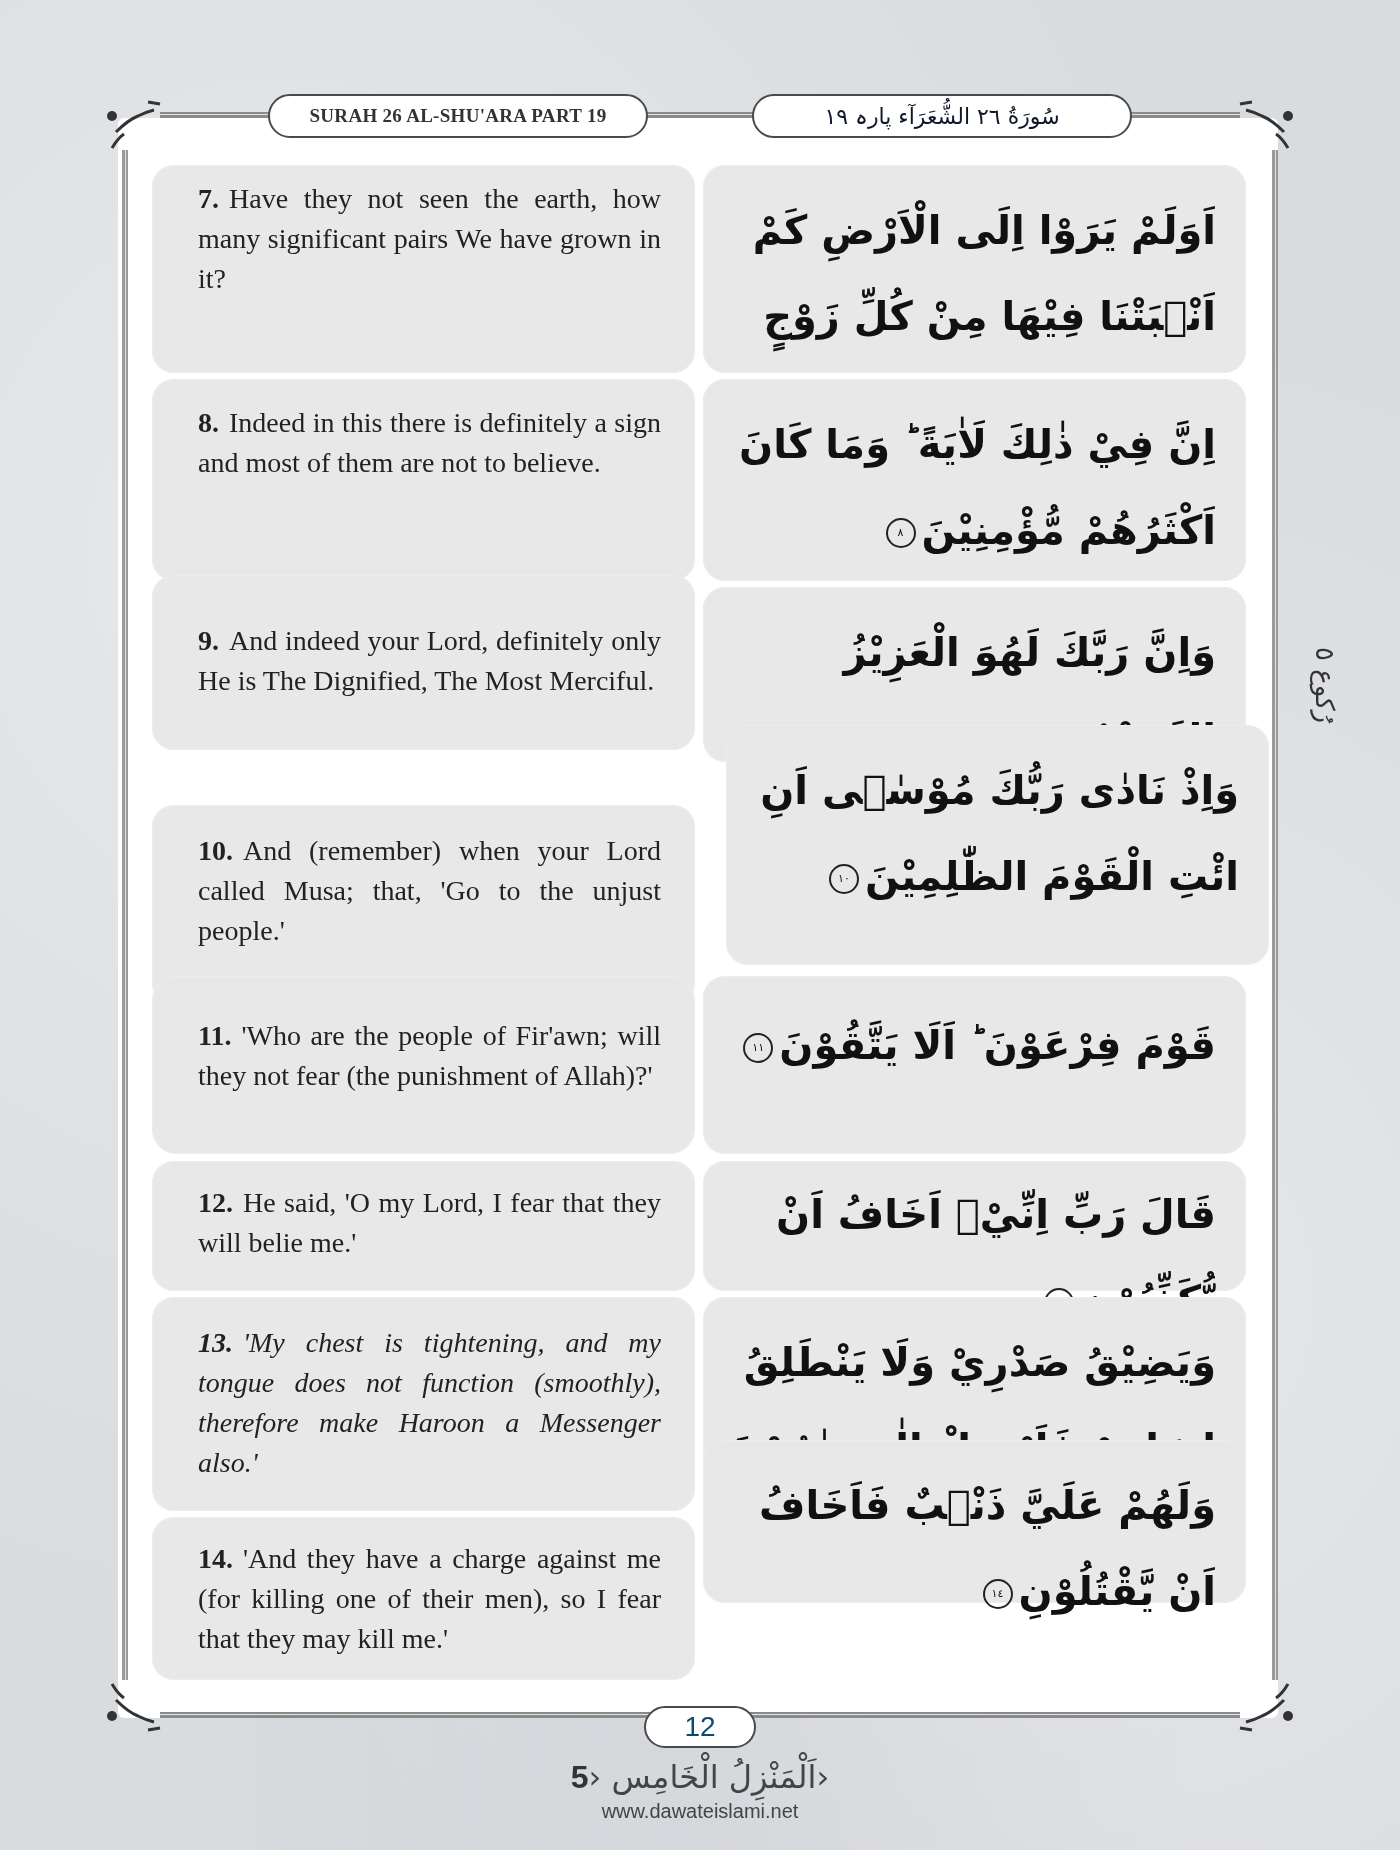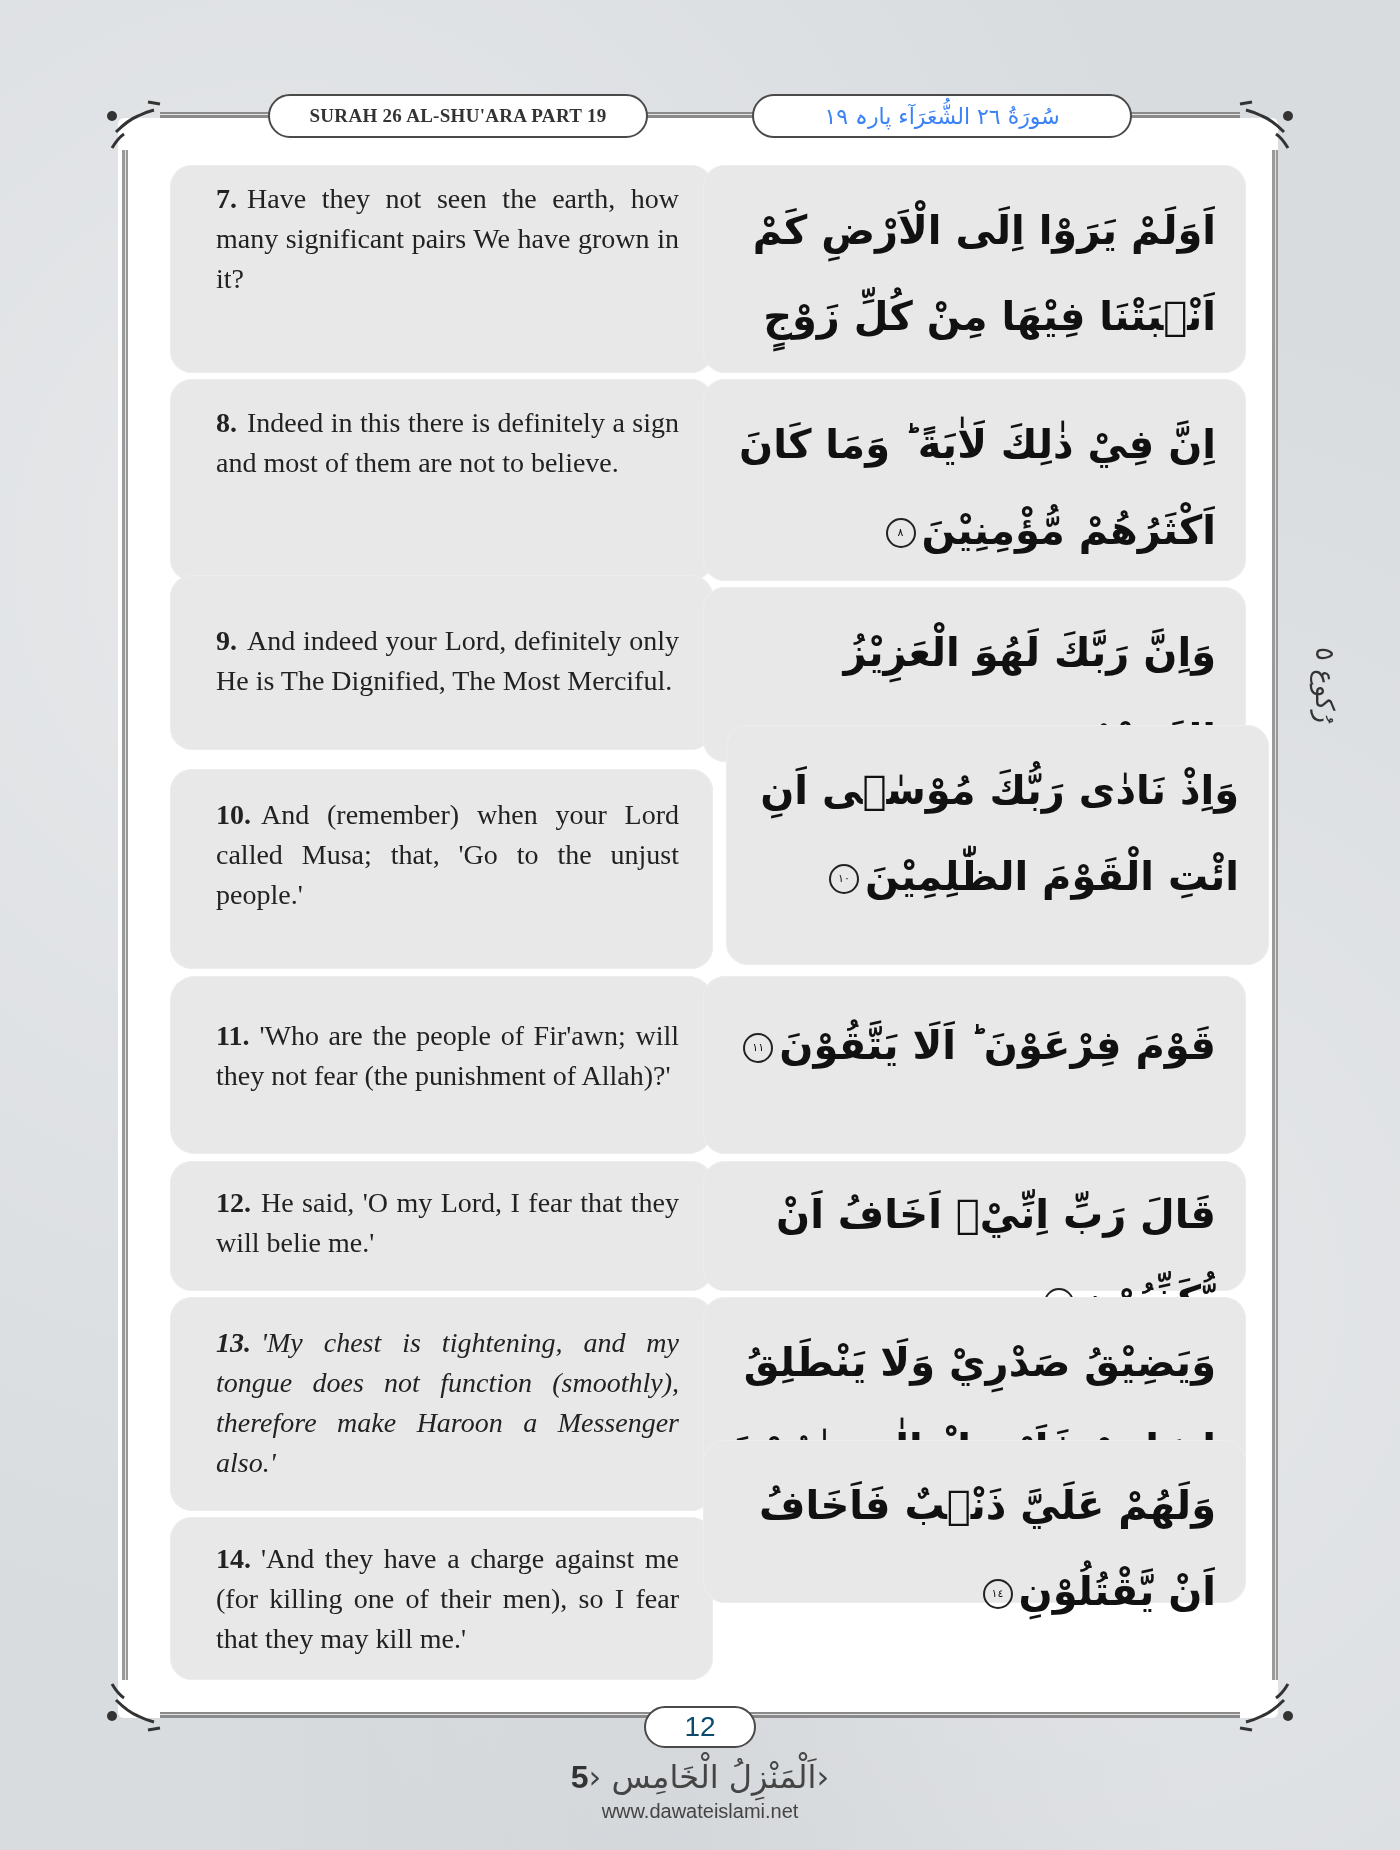--- a/index.html
+++ b/index.html
@@ -40,29 +40,29 @@
     border-radius: 24px; display: flex; align-items: center; justify-content: center;
     box-sizing: border-box;
   }
   .pill.en { left: 268px; top: 94px; width: 380px; height: 44px; }
   .pill.ar { left: 752px; top: 94px; width: 380px; height: 44px; }
   .pill.en span {
     font-family: "Liberation Serif", serif; font-weight: bold; font-size: 19px;
     letter-spacing: 0.3px; color: #333;
   }
   .pill.ar span {
-    font-family: "DejaVu Sans", sans-serif; font-size: 22px; color: #3b82f6; direction: rtl;
+    font-family: "DejaVu Sans", sans-serif; font-size: 22px; color: #0f172a; direction: rtl;
   }
 
   
   .card {
     position: absolute; background: #e8e8e8; border-radius: 22px; box-sizing: border-box;
     box-shadow: inset 0 0 0 1px #ededed;
   }
-  .card.en { left: 152px; width: 543px; padding: 14px 34px 0 46px; margin-left: 18px; }
+  .card.en { left: 152px; width: 543px; padding: 14px 34px 0 46px; }
   .card.ar { left: 703px; width: 543px; padding: 22px 30px 0 22px; text-align: right; direction: rtl; }
   .en-text {
     font-family: "Liberation Serif", serif; font-size: 28px; line-height: 40px;
     text-align: justify; color: #222;
   }
   .en-text .num { font-weight: bold; margin-right: 10px; }
   .ar-text {
     font-family: "DejaVu Sans", sans-serif; font-size: 40px; line-height: 86px;
     color: #111; font-weight: bold;
   }
@@ -159,21 +159,21 @@
   <div class="ar-text"><span>اِنَّ فِيْ ذٰلِكَ لَاٰيَةً ؕ وَمَا كَانَ اَكْثَرُهُمْ مُّؤْمِنِيْنَ</span><span class="ayah-mark">٨</span></div>
 </div>
 
 <div class="card en" style="top:575px;height:175px;padding-top:46px;">
   <div class="en-text"><span class="num">9.</span><span>And indeed your Lord, definitely only He is The Dignified, The Most Merciful.</span></div>
 </div>
 <div class="card ar" style="top:587px;height:175px;">
   <div class="ar-text"><span>وَاِنَّ رَبَّكَ لَهُوَ الْعَزِيْزُ الرَّحِيْمُ</span><span class="ayah-mark">٩</span></div>
 </div>
 
-<div class="card en" style="top:769px;height:200px;padding-top:26px;">
+<div class="card en" style="top:805px;height:200px;padding-top:26px;">
   <div class="en-text"><span class="num">10.</span><span>And (remember) when your Lord called Musa; that, 'Go to the unjust people.'</span></div>
 </div>
 <div class="card ar" style="top:725px;height:240px;margin-left:23px;">
   <div class="ar-text"><span>وَاِذْ نَادٰى رَبُّكَ مُوْسٰۤى اَنِ ائْتِ الْقَوْمَ الظّٰلِمِيْنَ</span><span class="ayah-mark">١٠</span></div>
 </div>
 
 <div class="card en" style="top:976px;height:178px;padding-top:40px;border-radius:25px;">
   <div class="en-text"><span class="num">11.</span><span>'Who are the people of Fir'awn; will they not fear (the punishment of Allah)?'</span></div>
 </div>
 <div class="card ar" style="top:976px;height:178px;padding-top:26px;">

